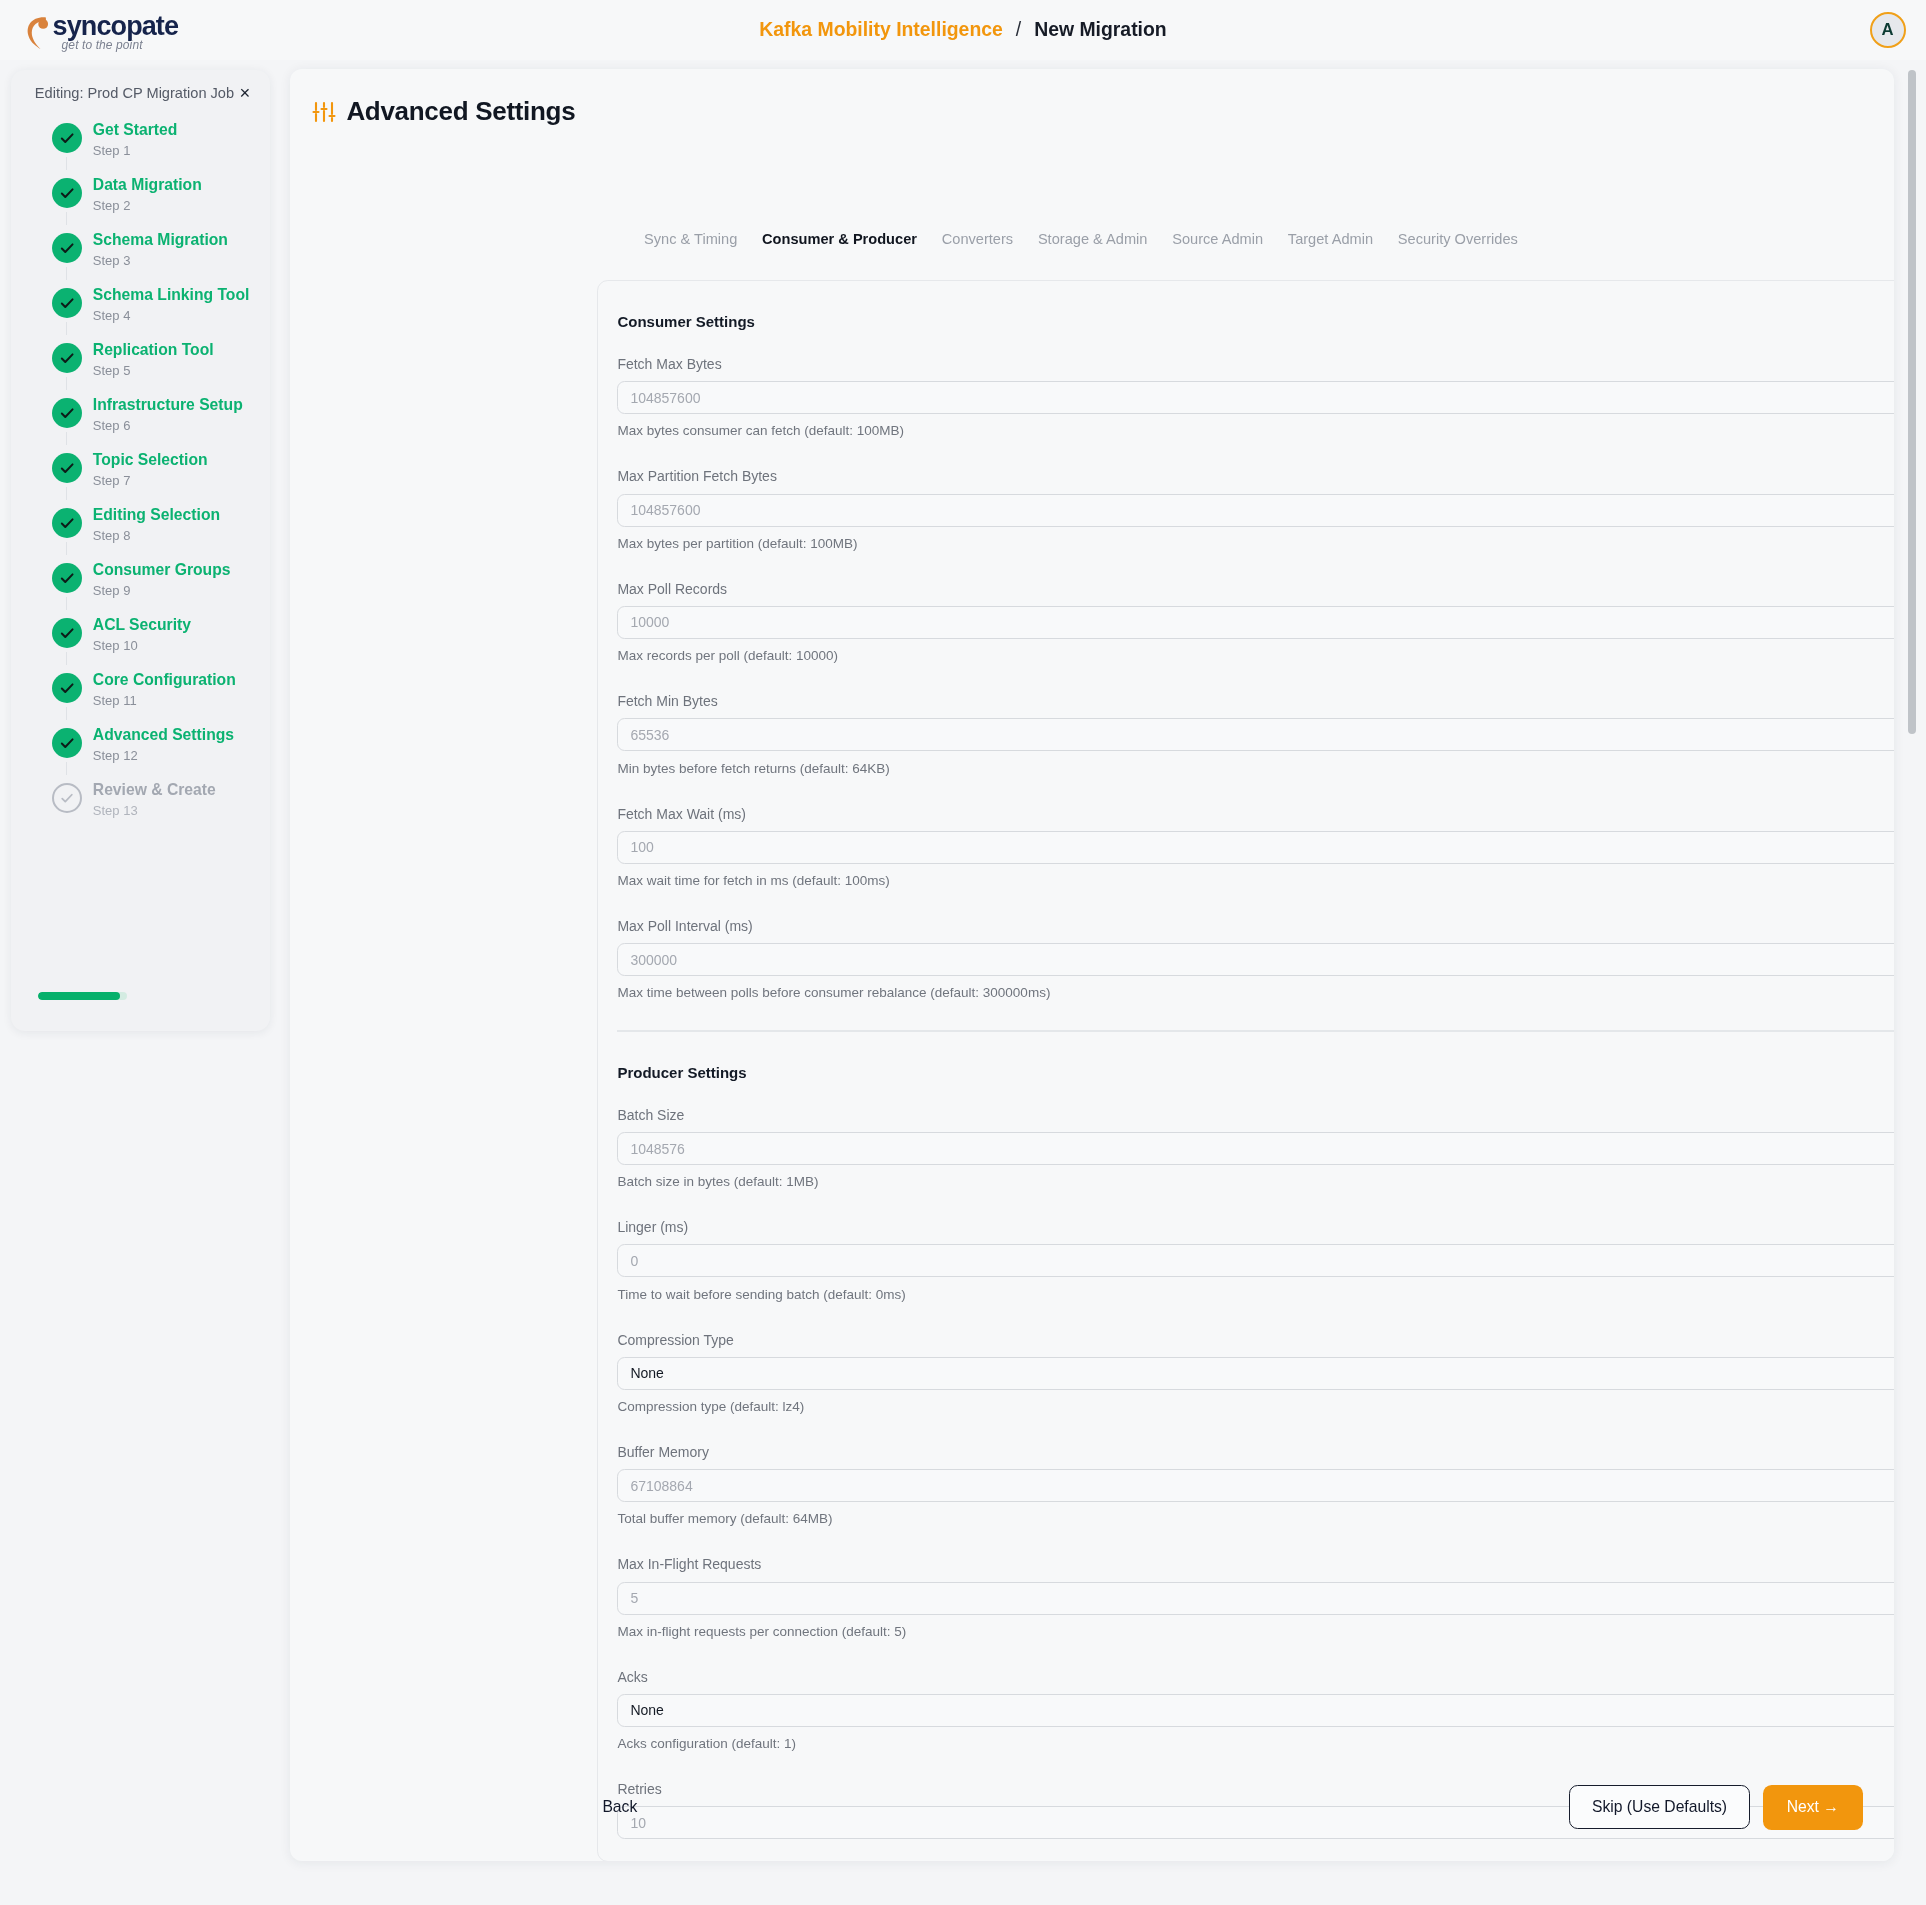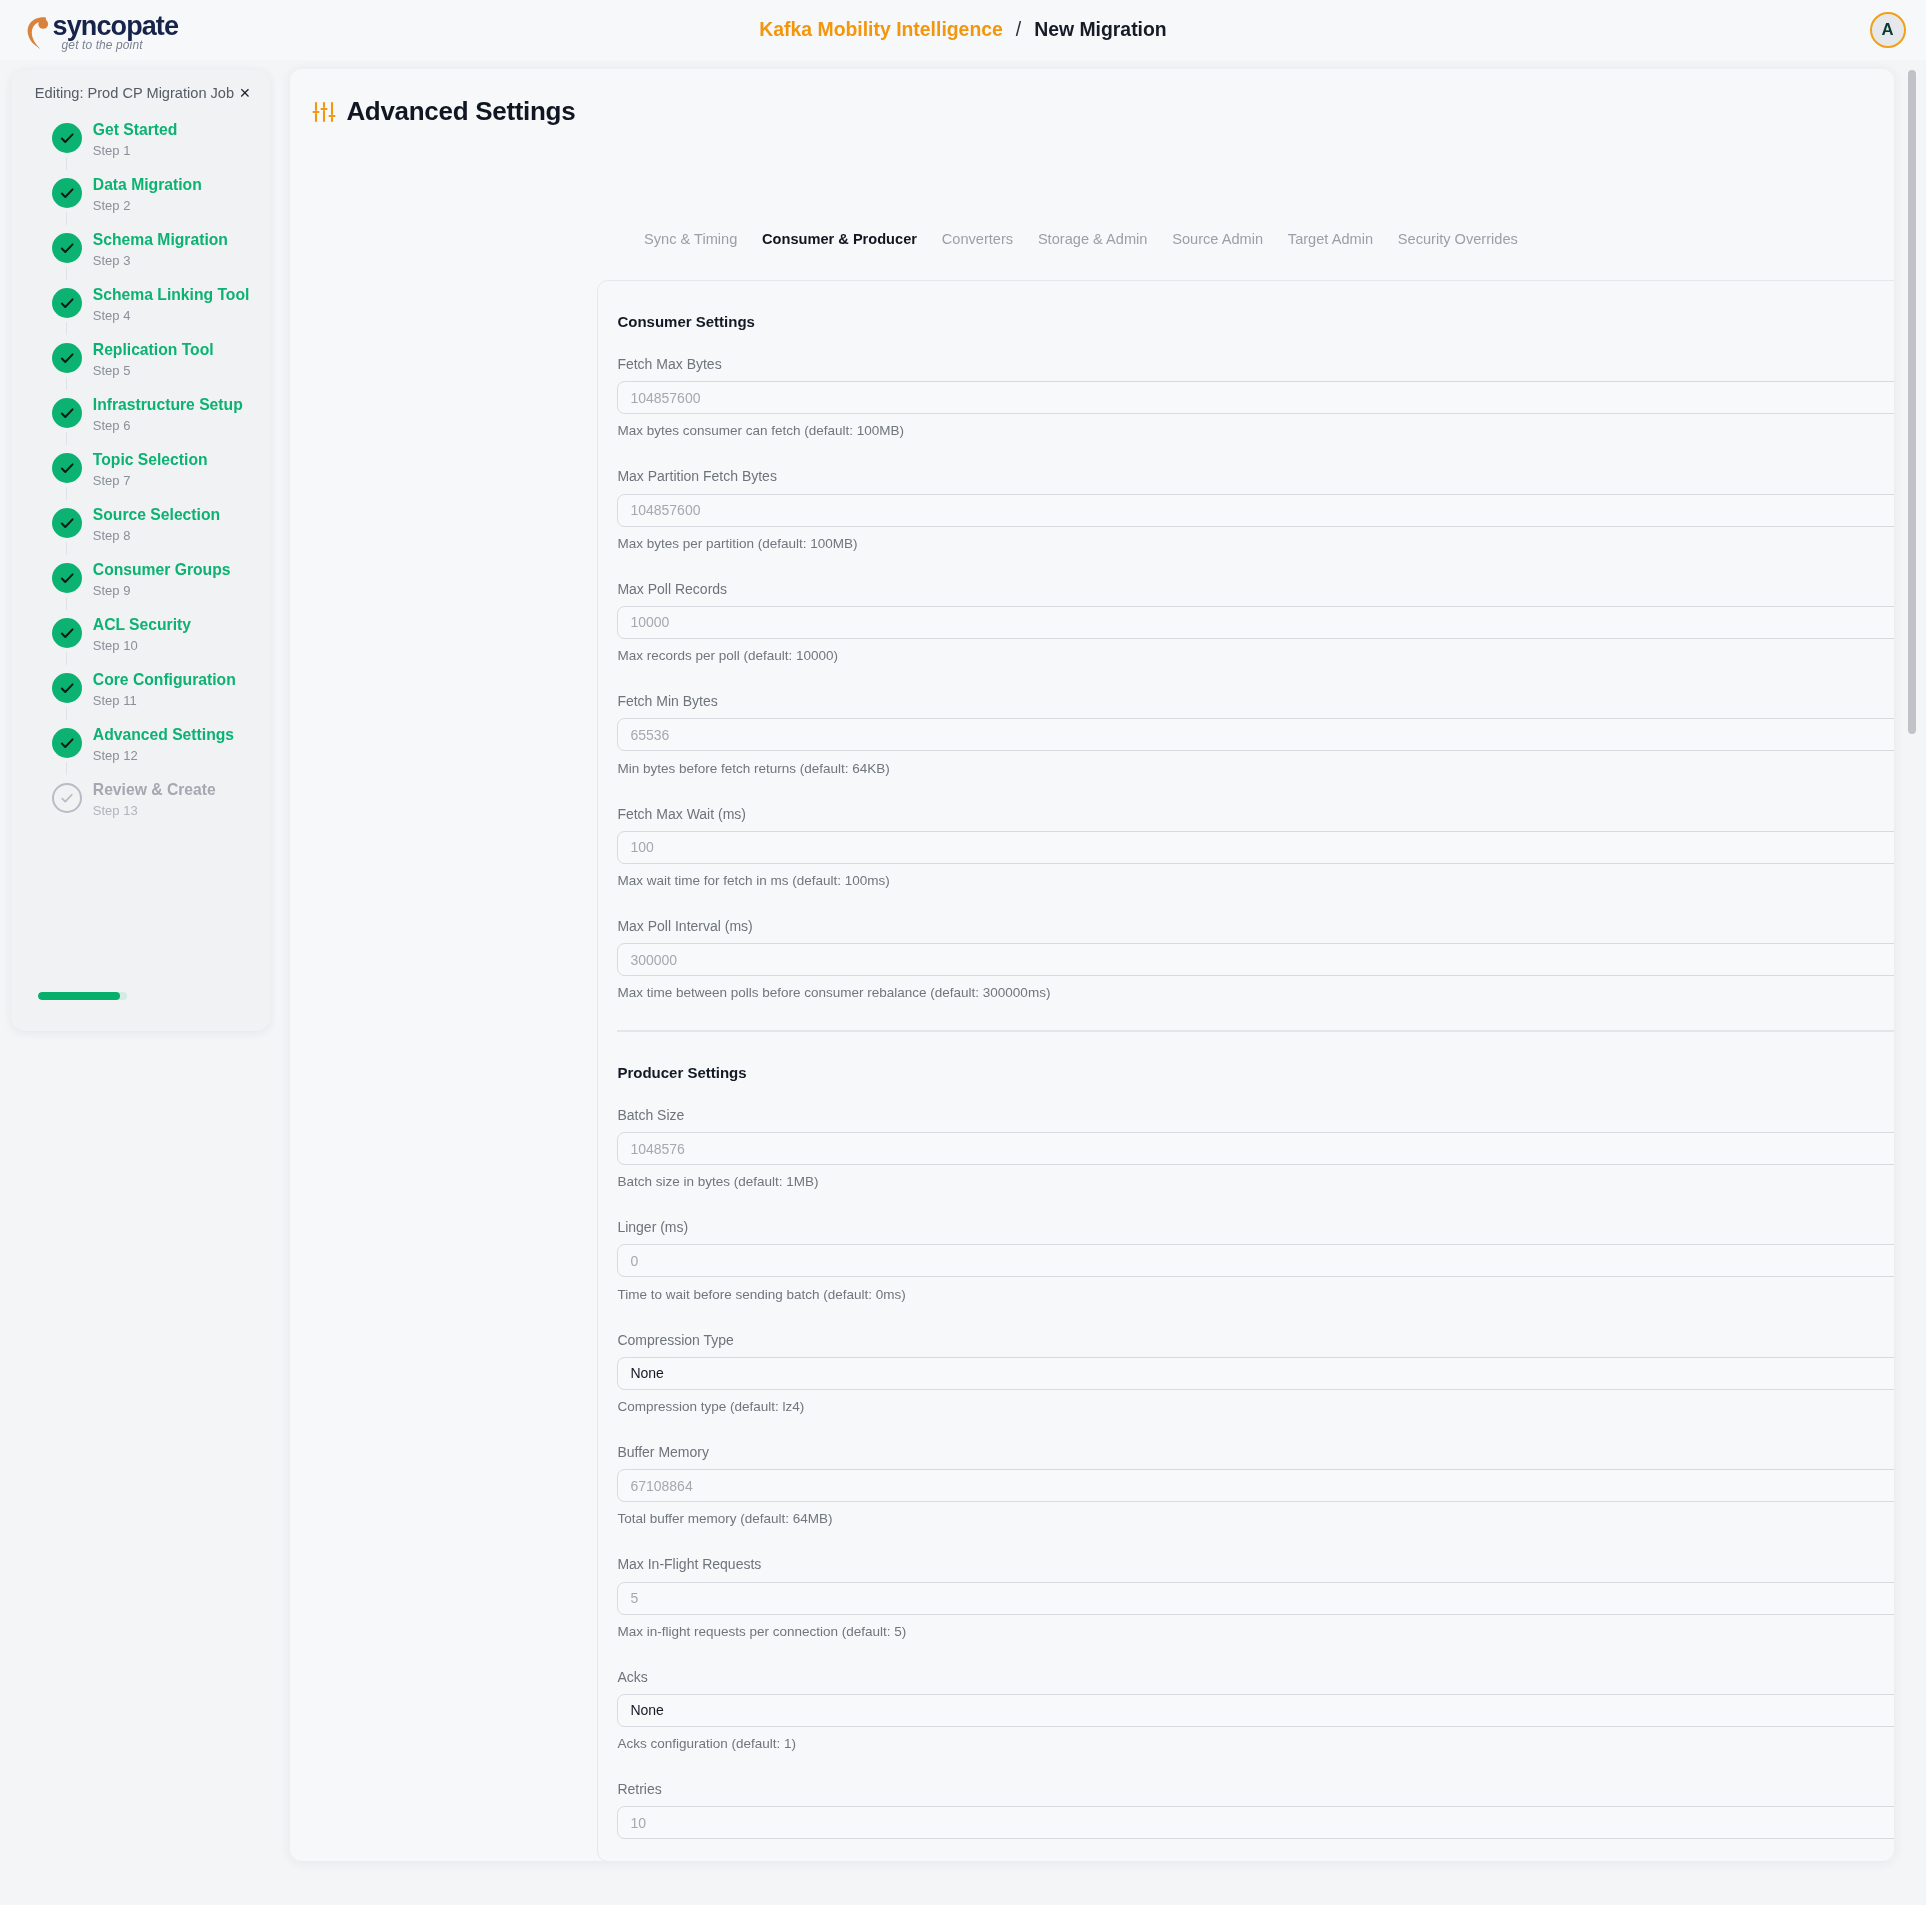--- a/index.html
+++ b/index.html
@@ -296,21 +296,21 @@
         </div>
       </div>
       <div class="step-connector" style="top: 368px;"></div>
       <div class="step">
         <div class="step-dot">
           <svg width="18.4" height="18.4" viewBox="0 0 24 24">
             <path d="M5 12.5l4.5 4.5L19 7" fill="none" stroke="#0d1b17" stroke-width="2.6" stroke-linecap="round" stroke-linejoin="round"></path>
           </svg>
         </div>
         <div class="step-text">
-          <div class="step-label">Source Selection</div>
+          <div class="step-label">Editing Selection</div>
           <div class="step-sub">Step 8</div>
         </div>
       </div>
       <div class="step-connector" style="top: 423px;"></div>
       <div class="step">
         <div class="step-dot">
           <svg width="18.4" height="18.4" viewBox="0 0 24 24">
             <path d="M5 12.5l4.5 4.5L19 7" fill="none" stroke="#0d1b17" stroke-width="2.6" stroke-linecap="round" stroke-linejoin="round"></path>
           </svg>
         </div>
@@ -495,18 +495,25 @@
         </div>
         <div class="field">
           <div class="field-label">Retries</div>
           <div class="field-input">
             <span>10</span>
           </div>
         </div>
       </div>
   </div>
 
+  <div class="footer">
+    <div class="btn-back">Back</div>
+    <div class="footer-right">
+      <div class="btn-skip">Skip (Use Defaults)</div>
+      <div class="btn-next">Next →</div>
+    </div>
+  </div>
 </div>
 
 <div class="scrollbar-track">
   <div class="scrollbar-thumb"></div>
 </div>
 
 
 </body></html>

